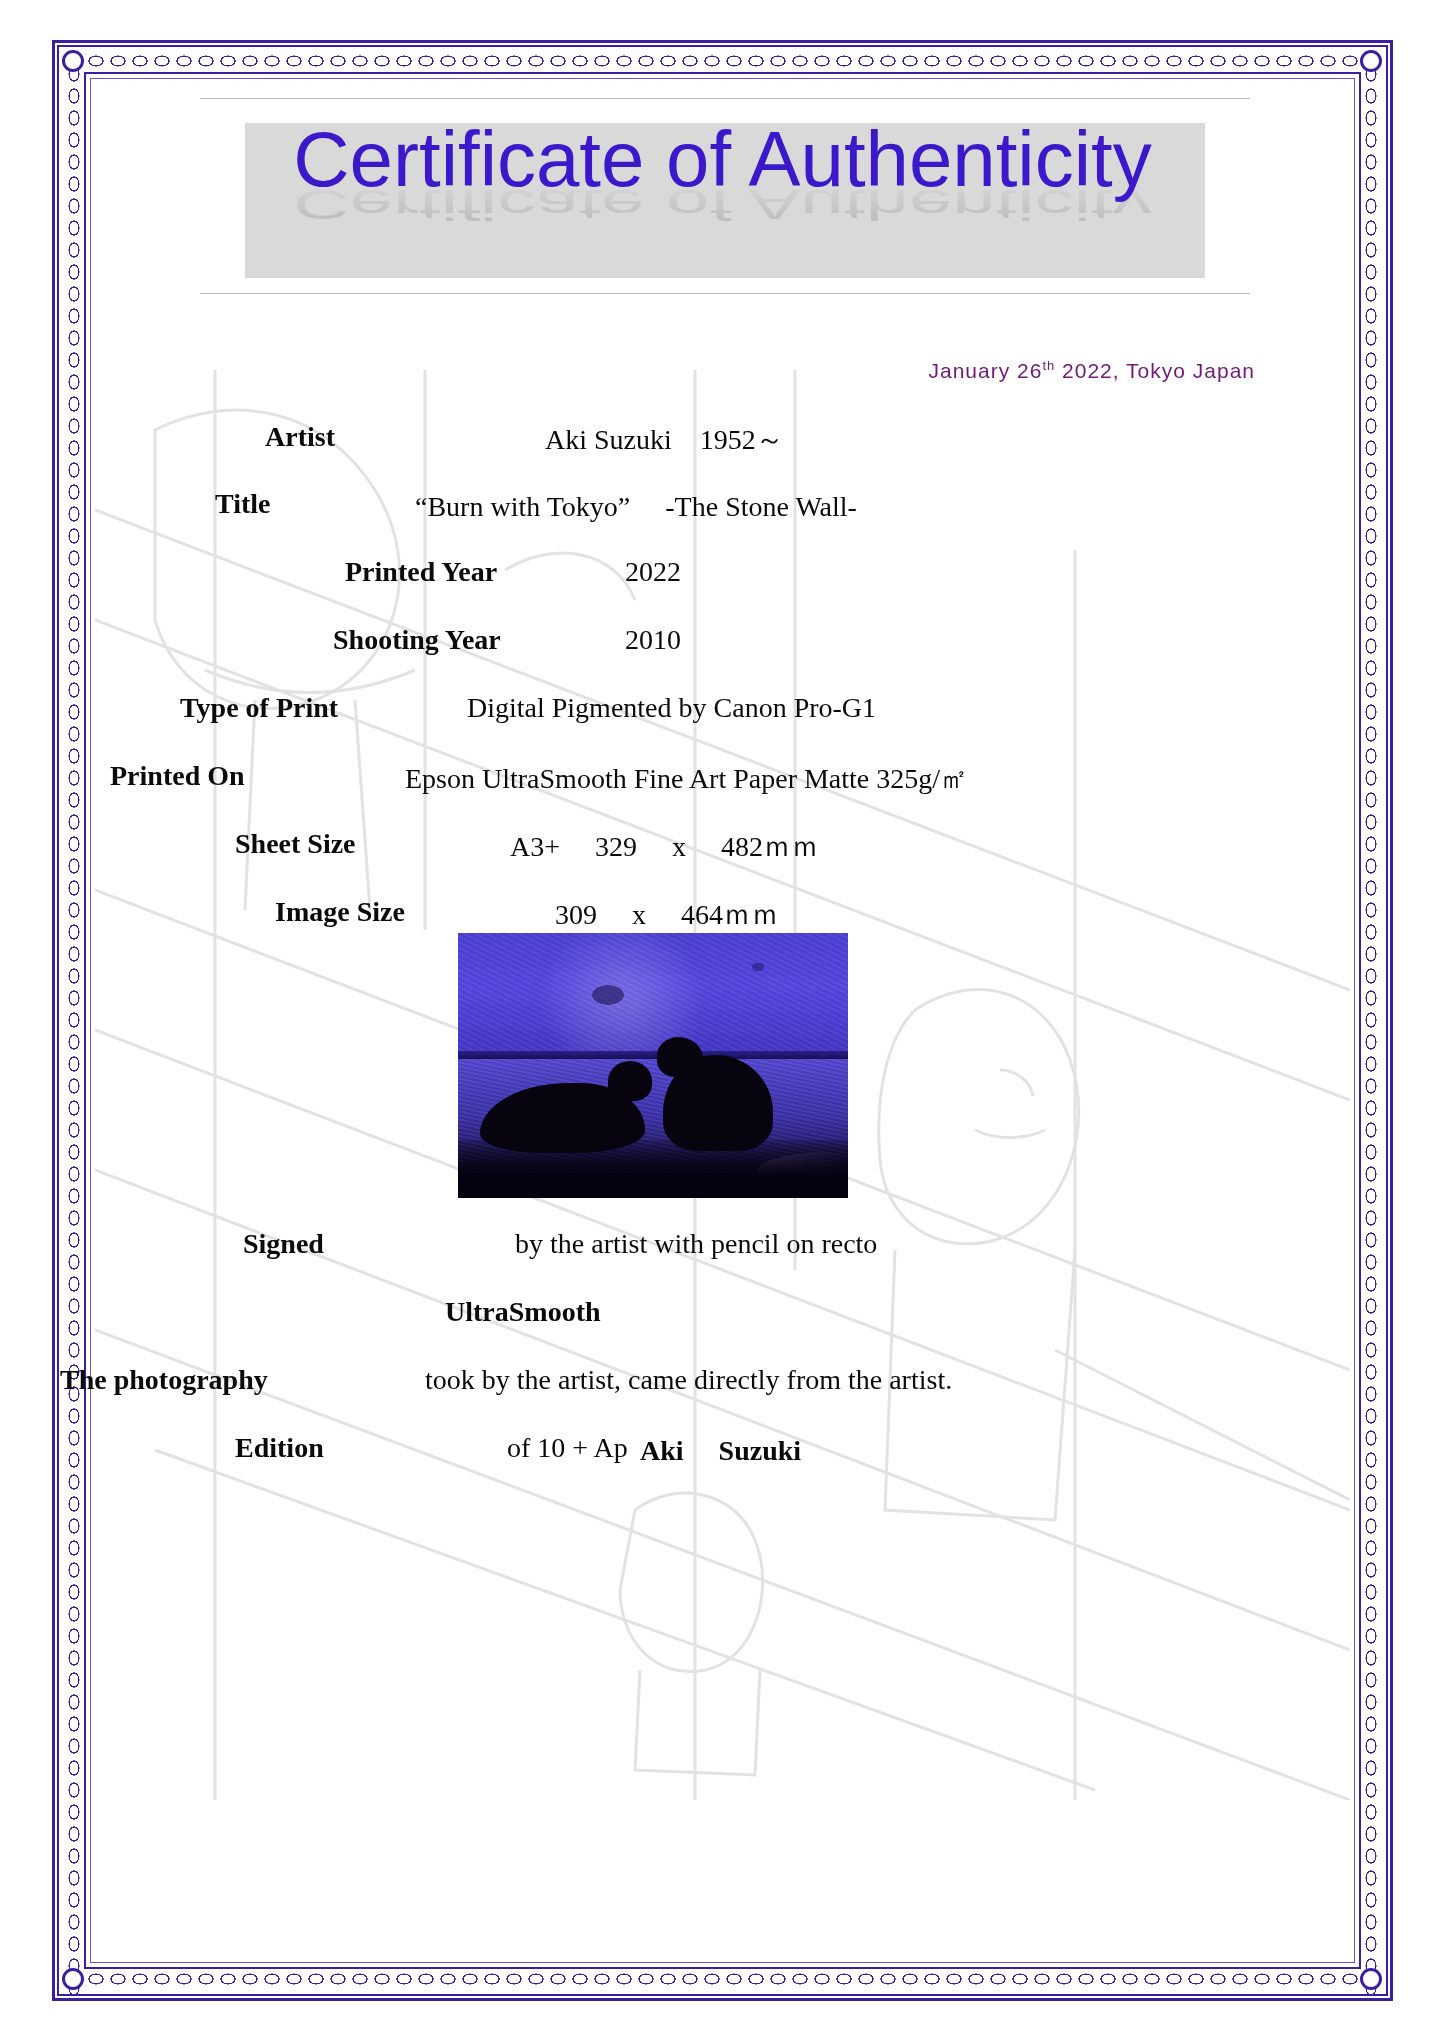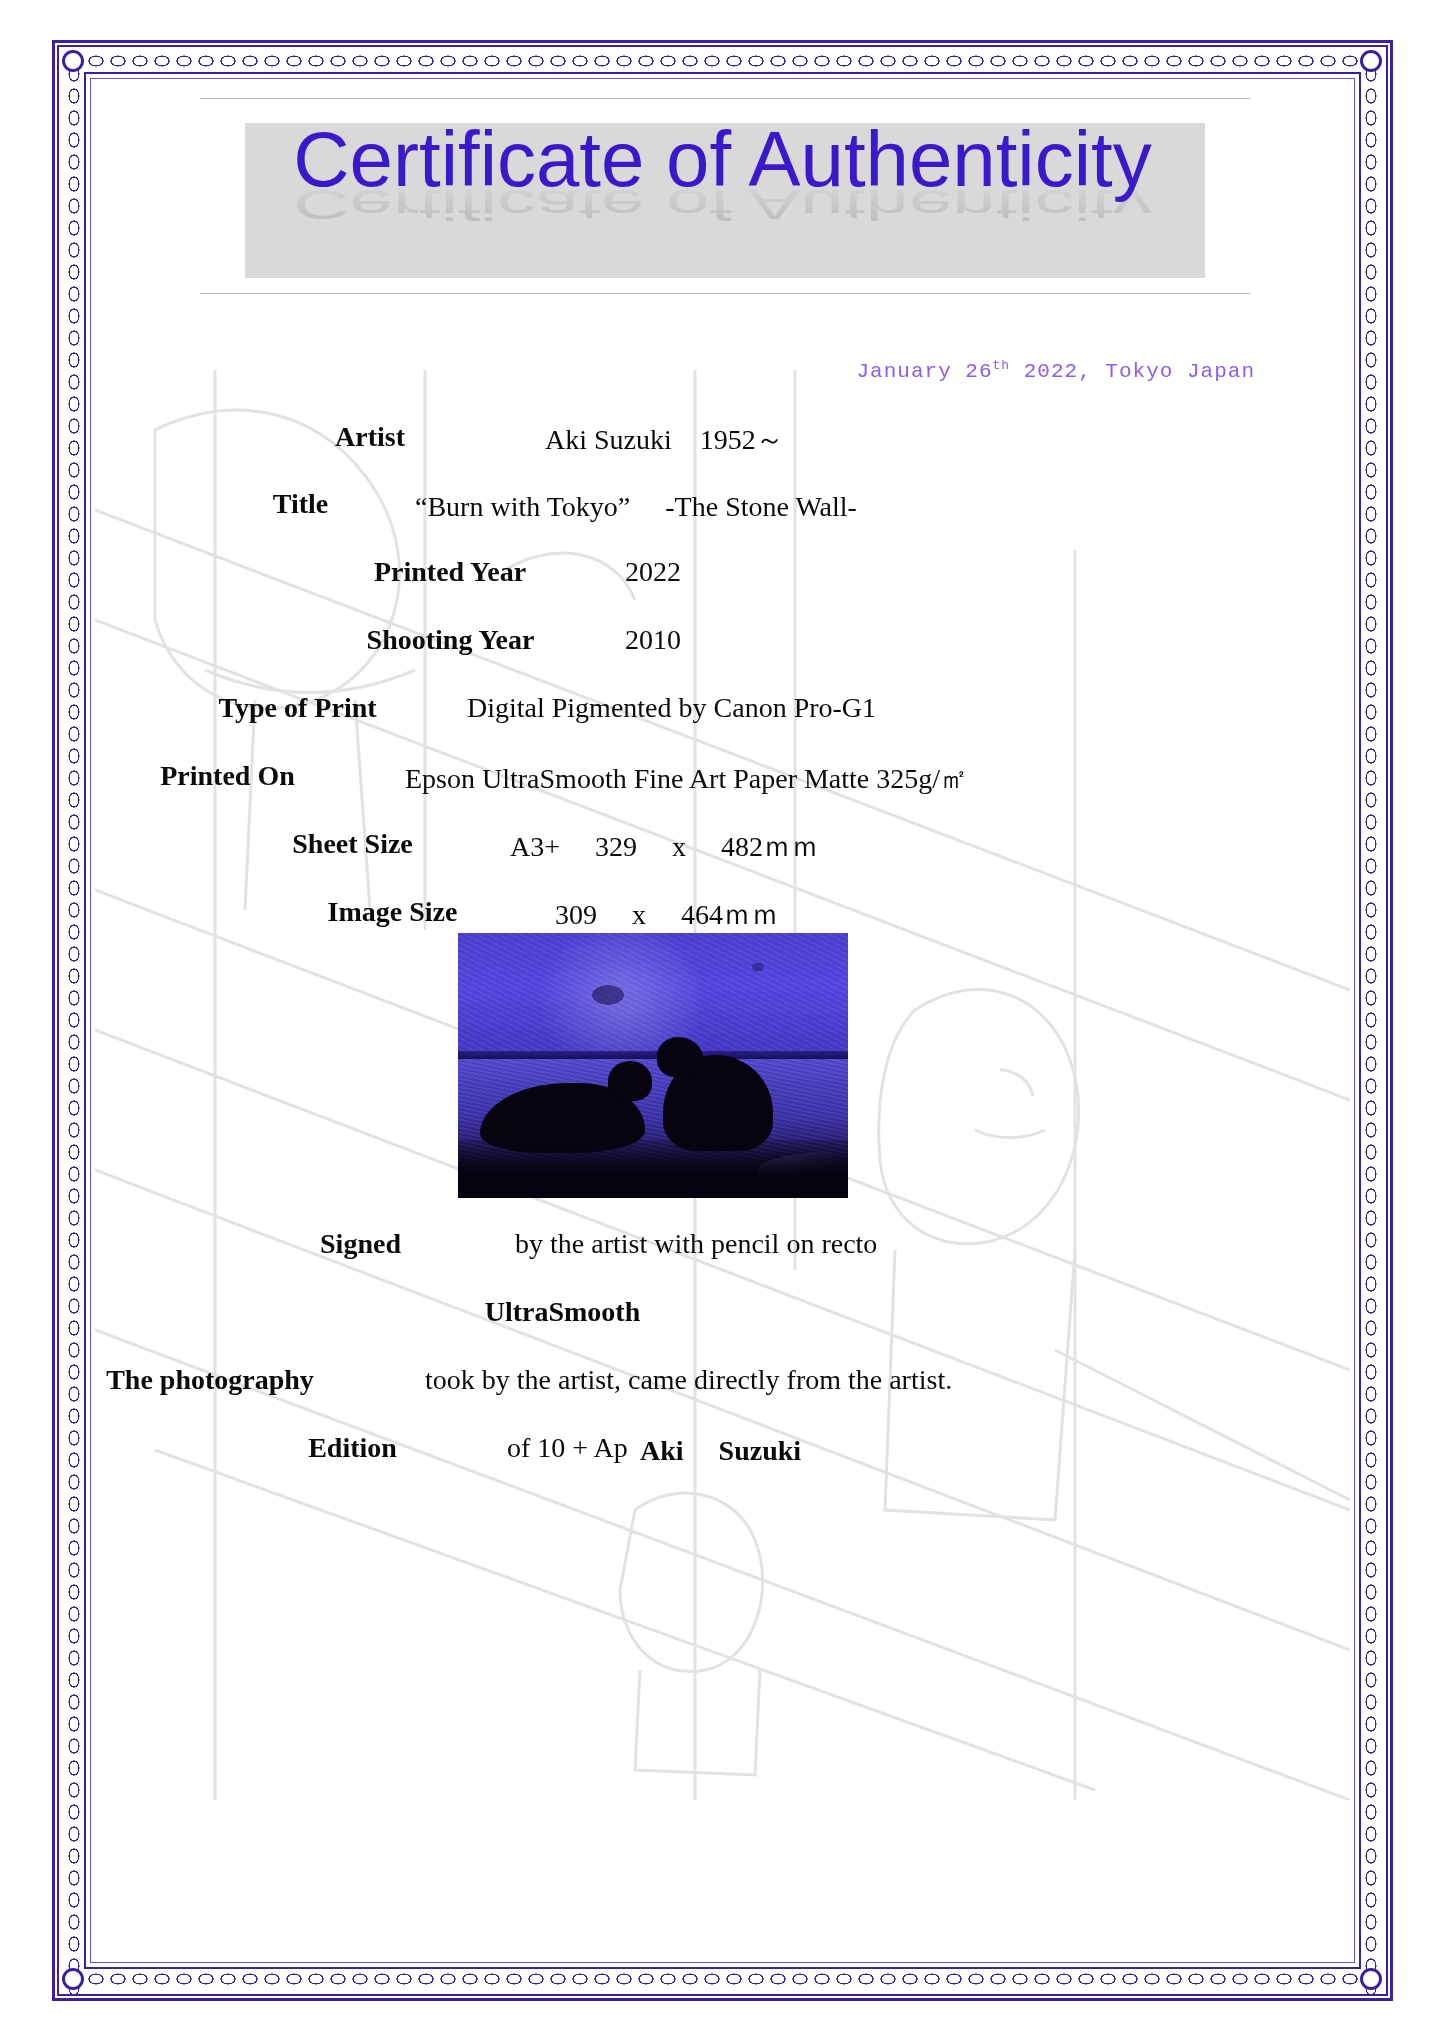--- a/index.html
+++ b/index.html
@@ -160,37 +160,37 @@
     transform-origin: top center;
     z-index: 2;
     -webkit-mask-image: linear-gradient(to bottom, rgba(0,0,0,0.75), rgba(0,0,0,0));
     mask-image: linear-gradient(to bottom, rgba(0,0,0,0.75), rgba(0,0,0,0));
   }
 
   .date-line {
     position: absolute;
     right: 95px;
     top: 280px;
-    font-family: Liberation Mono, monospace;
+    font-family: Liberation Sans, sans-serif;
     font-size: 21px;
-    color: #8b5cf6;
+    color: #701a75;
     letter-spacing: 1px;
     white-space: nowrap;
   }
   .date-line sup { font-size: 13px; }
 
   .field {
     position: absolute;
     width: 1255px;
     height: 34px;
     z-index: 4;
   }
   .field .lbl {
     position: absolute;
-    text-align: center;
+    text-align: left;
     font-size: 28px;
     font-weight: bold;
     color: #0b0b0b;
     white-space: nowrap;
   }
   .field .val {
     position: absolute;
     font-size: 28px;
     color: #0b0b0b;
     white-space: nowrap;

